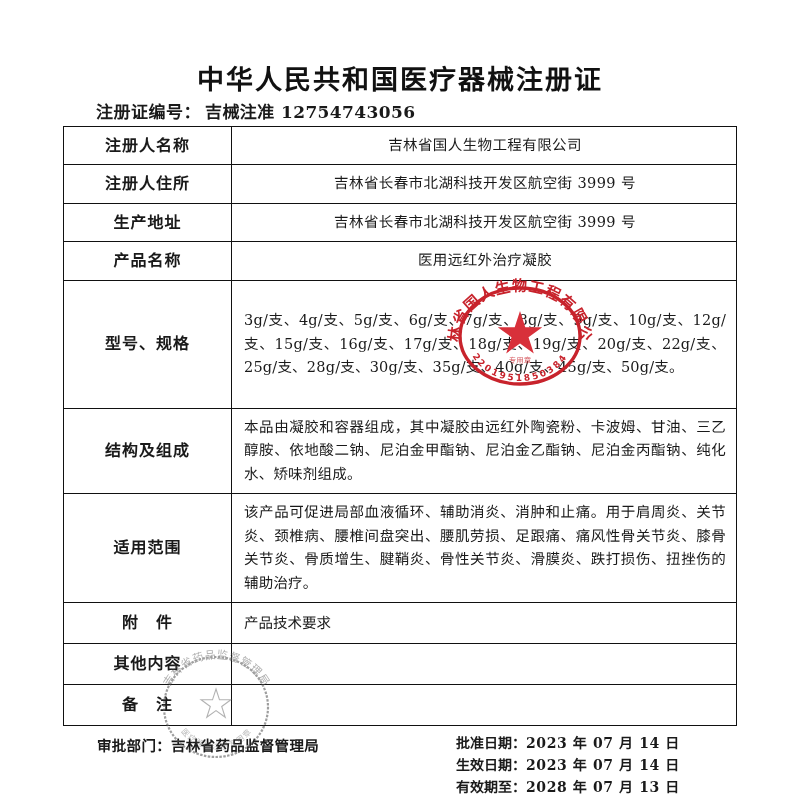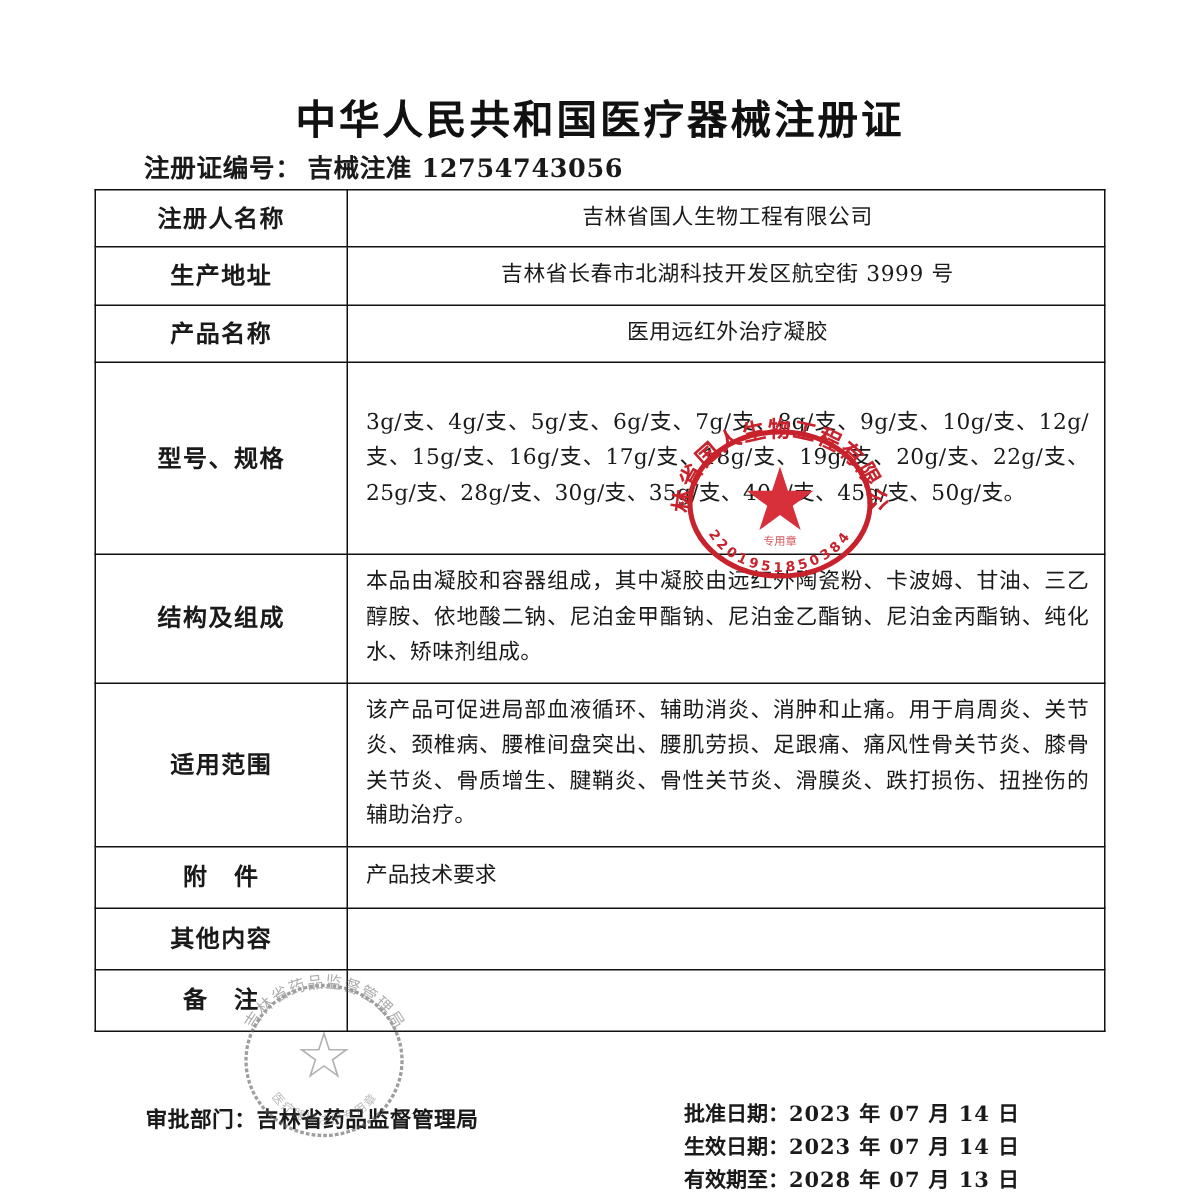--- a/index.html
+++ b/index.html
@@ -158,20 +158,24 @@
 
   <div class="reg-no-line">
     <span class="reg-label">注册证编号：</span><span class="reg-value">吉械注准 12754743056</span>
   </div>
 
   <table class="cert-table">
     <tbody>
       <tr class="row-short">
         <td class="label">注册人名称</td>
         <td class="value center">吉林省国人生物工程有限公司</td>
+      </tr>
+      <tr class="row-short">
+        <td class="label">注册人住所</td>
+        <td class="value center">吉林省长春市北湖科技开发区航空街 3999 号</td>
       </tr>
       <tr class="row-short">
         <td class="label">生产地址</td>
         <td class="value center">吉林省长春市北湖科技开发区航空街 3999 号</td>
       </tr>
       <tr class="row-short">
         <td class="label">产品名称</td>
         <td class="value center">医用远红外治疗凝胶</td>
       </tr>
       <tr style="height:128px">

